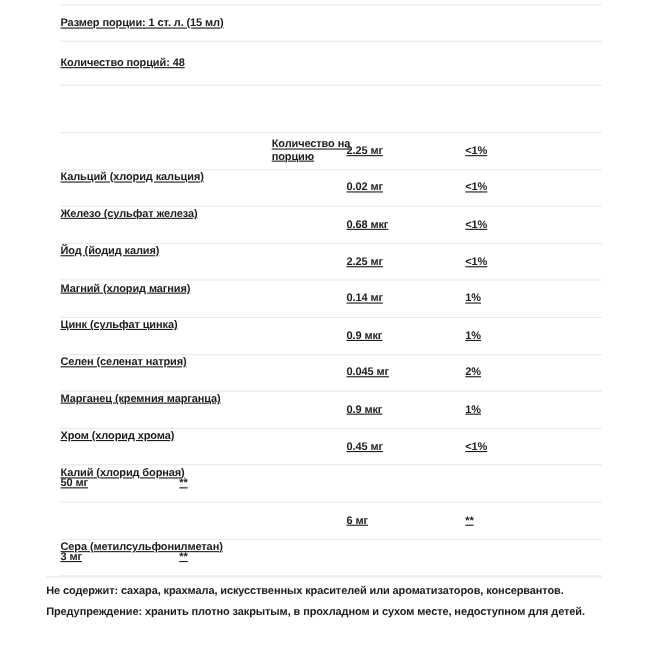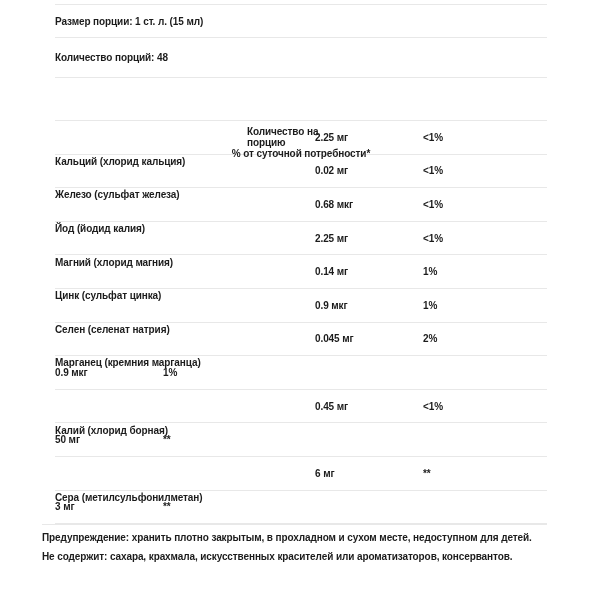--- a/index.html
+++ b/index.html
@@ -14,20 +14,21 @@
     overflow:hidden;
     font-family:"Liberation Sans", sans-serif;
     font-weight:700;
     font-size:10px;
     letter-spacing:-0.1px;
     color:var(--ink);
   }
   .facts-table{
     margin:4px 53px 0 55px;
     border-top:1px solid var(--divider);
+    text-decoration:underline;
   }
   .row{
     display:flex;
     align-items:center;
     border-bottom:1px solid var(--divider);
   }
   .row.meta-serving{ height:33px; }
   .row.meta-servings{ height:40px; }
   .row.head{ height:43px;flex-direction:column; }
   .row.item{ height:33.6px; }
@@ -54,21 +55,20 @@
     <span>Размер порции: 1 ст. л. (15 мл)</span>
   </div>
 
   <div class="row meta-servings">
     <span>Количество порций: 48</span>
   </div>
 
   <div class="row head">
     <span class="c-name"></span>
     <span class="c-amt">Количество на порцию</span>
-    <span class="c-dv">% от суточной потребности*</span>
   </div>
 
   <div id="nutrient-rows">
       <div class="row item">
         <span class="c-name">Кальций (хлорид кальция)</span>
         <span class="c-amt">2.25 мг</span>
         <span class="c-dv">&lt;1%</span>
       </div>
       <div class="row item">
         <span class="c-name">Железо (сульфат железа)</span>
@@ -94,20 +94,21 @@
         <span class="c-name">Селен (селенат натрия)</span>
         <span class="c-amt">0.9 мкг</span>
         <span class="c-dv">1%</span>
       </div>
       <div class="row item">
         <span class="c-name">Марганец (кремния марганца)</span>
         <span class="c-amt">0.045 мг</span>
         <span class="c-dv">2%</span>
       </div>
       <div class="row item">
+        <span class="c-name">Хром (хлорид хрома)</span>
         <span class="c-amt">0.9 мкг</span>
         <span class="c-dv">1%</span>
       </div>
       <div class="row item">
         <span class="c-name">Калий (хлорид борная)</span>
         <span class="c-amt">0.45 мг</span>
         <span class="c-dv">&lt;1%</span>
       </div>
       <div class="row item">
         <span class="c-amt">50 мг</span>
@@ -121,15 +122,15 @@
       <div class="row item">
         <span class="c-amt">3 мг</span>
         <span class="c-dv">**</span>
       </div>
     </div>
 
 
 </div>
 
 <div class="notes">
+  <p>Не содержит: сахара, крахмала, искусственных красителей или ароматизаторов, консервантов.</p>
   <p>Предупреждение: хранить плотно закрытым, в прохладном и сухом месте, недоступном для детей.</p>
-  <p>Не содержит: сахара, крахмала, искусственных красителей или ароматизаторов, консервантов.</p>
 </div>
 
 </body></html>

